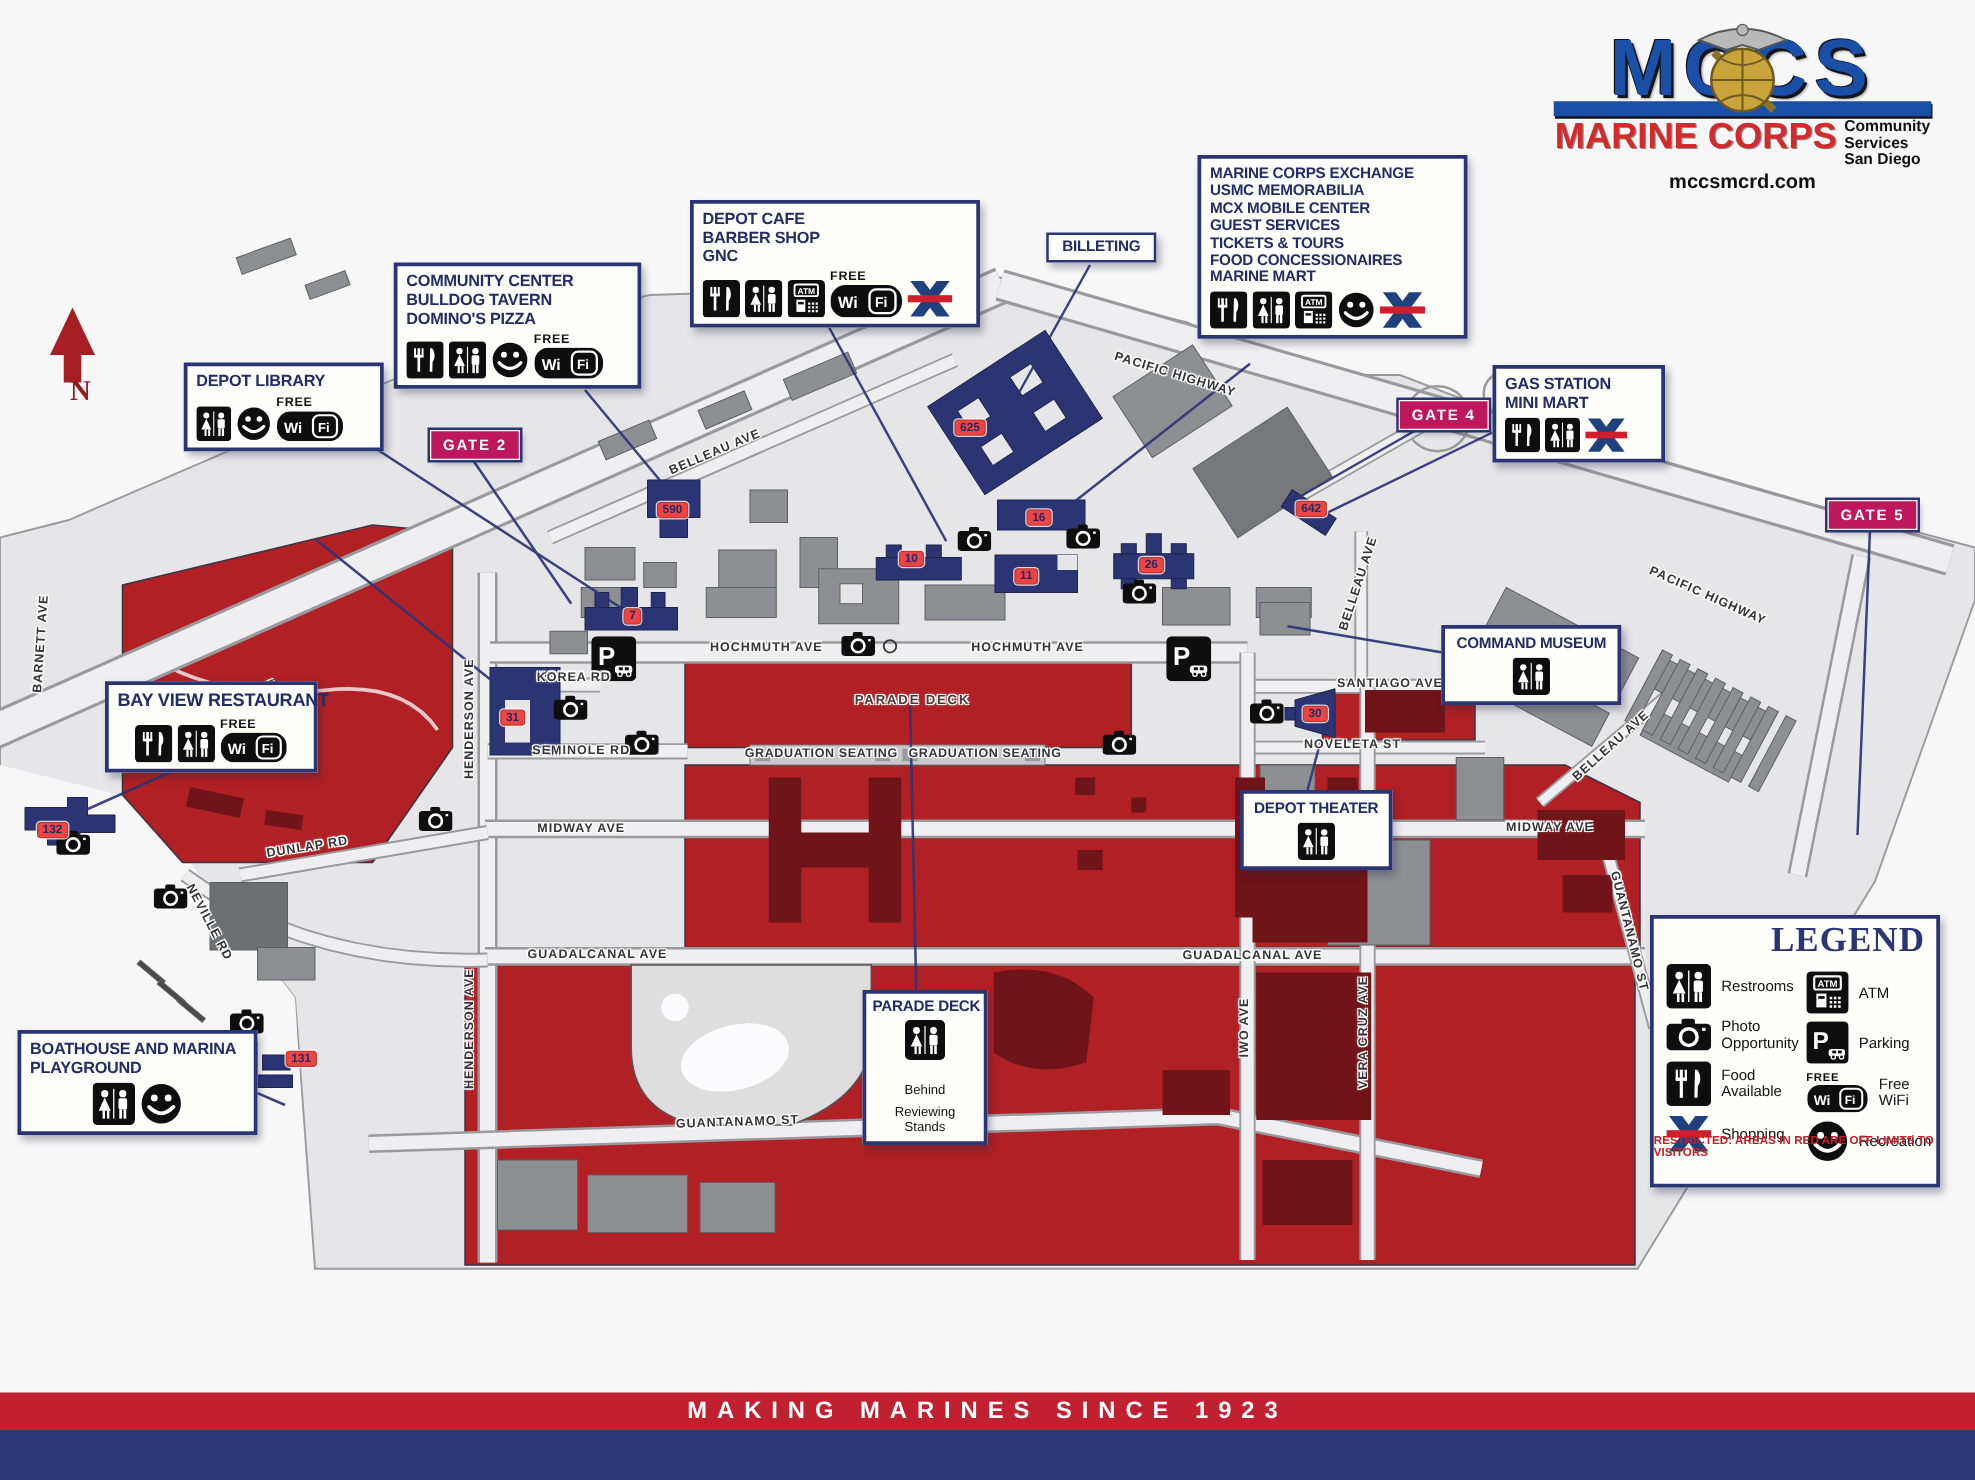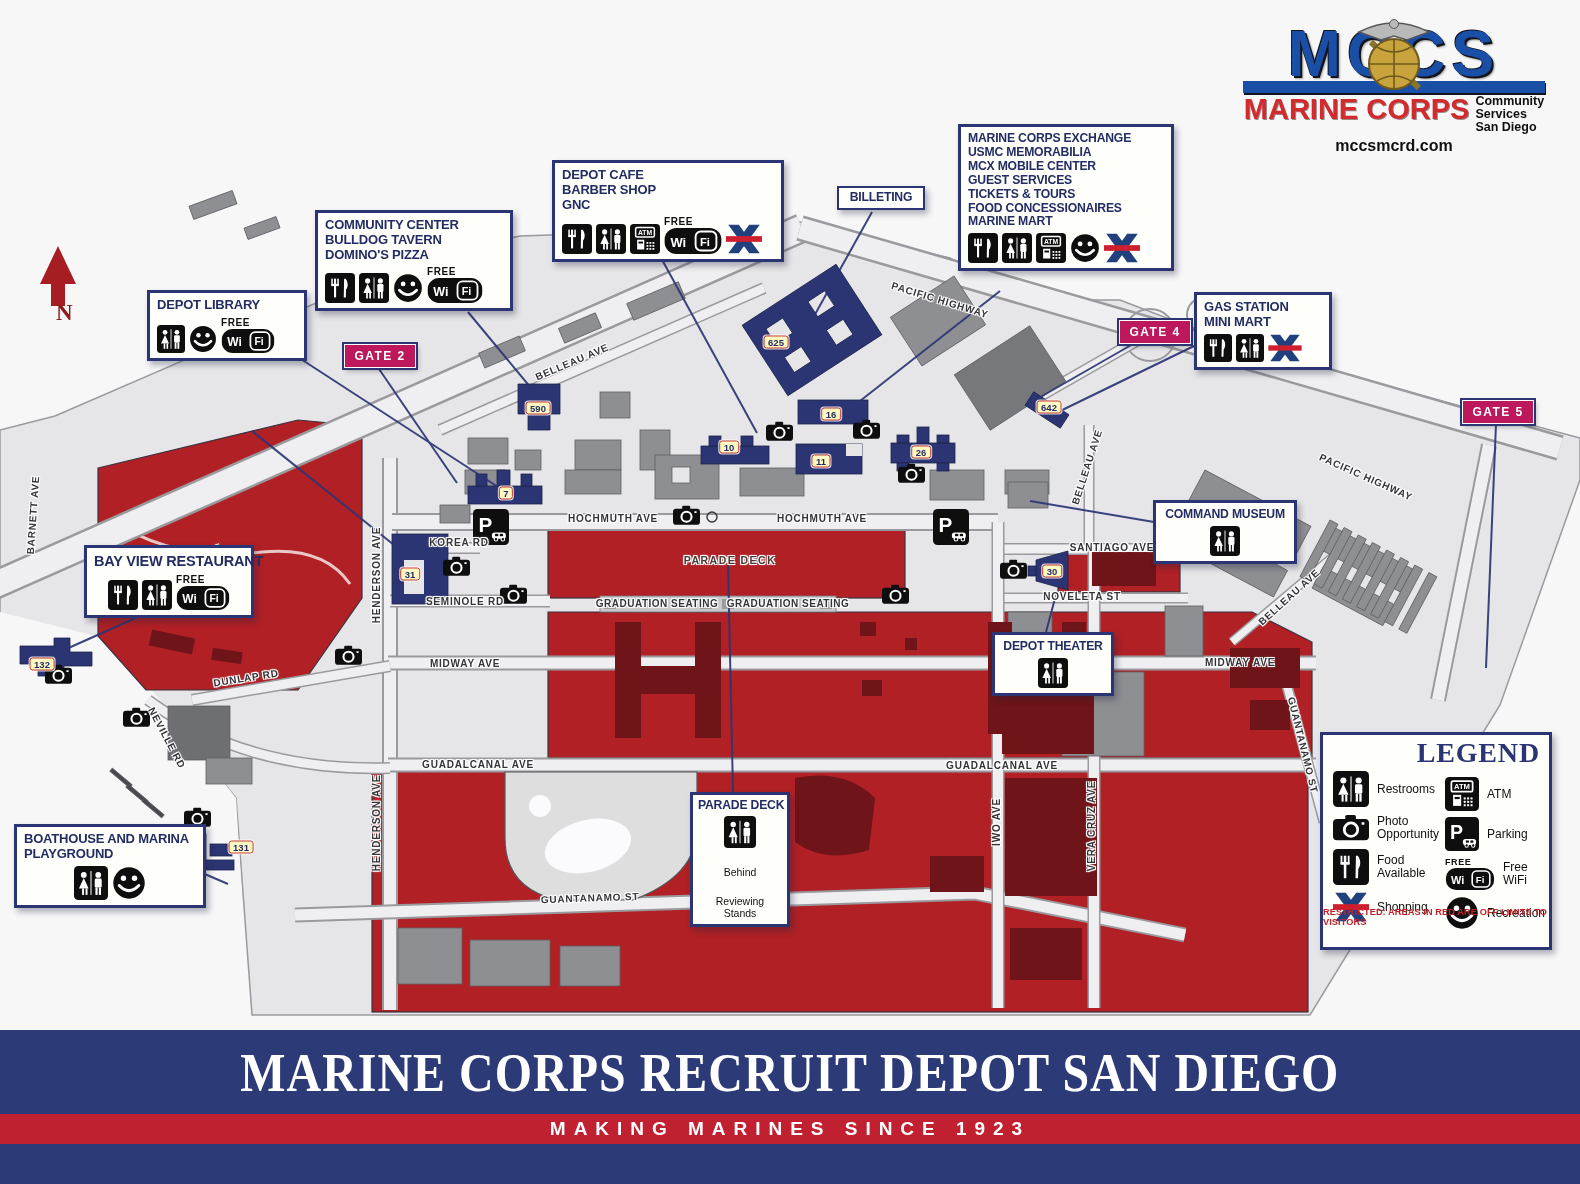--- a/index.html
+++ b/index.html
@@ -9,21 +9,21 @@
   .map-svg{position:absolute;left:0;top:0;}
 
   
   .street{position:absolute;font:600 10px "Liberation Sans",sans-serif;color:#333338;
     letter-spacing:.08em;white-space:nowrap;transform:translate(-50%,-50%) rotate(var(--r,0deg));
     text-shadow:-1px -1px 0 #fff,1px -1px 0 #fff,-1px 1px 0 #fff,1px 1px 0 #fff,0 0 3px #fff;}
   .street.sm{font-size:10px;letter-spacing:.05em}
   .street.deck{font-size:10.5px;letter-spacing:.14em;color:#4a3a36;font-weight:700}
 
   
-  .pill{position:absolute;transform:translate(-50%,-50%);background:#fef9c3;border:1.3px solid #c23b33;
+  .pill{position:absolute;transform:translate(-50%,-50%);background:#ef4444;border:1.3px solid #c23b33;
     border-radius:3px;color:#232d63;font:700 9.5px "Liberation Sans",sans-serif;padding:0 3.5px;
     line-height:11px;box-shadow:0 0 0 1px #ffffffcc;}
 
   
   .co{position:absolute;background:#fefefb;border:3px solid #2c3574;padding:5px 7px;
       box-shadow:3px 4px 6px rgba(35,38,64,.35);color:#232d63;}
   .co .ln{font:700 13px/1.14 "Liberation Sans",sans-serif;letter-spacing:-.2px;white-space:nowrap}
   .co .ln.s12{font-size:12.2px}
   .co .ln.s15{font-size:14.5px}
   .co.center{text-align:center}
@@ -596,21 +596,21 @@
 </div>
 
 <div class="co center" style="left:690px;top:792px;width:84px;padding:4px 5px">
   <div class="ln s12">PARADE DECK</div>
   <div class="icrow center" style="margin-top:3px">
     <svg class="ic" width="32" height="32">
           <use href="#i-rr"></use>
         </svg>
   </div>
   <div class="note">Behind</div>
-  <div class="note" style="margin-top:16px">Reviewing Stands</div>
+  <div class="note" style="margin-top:5px">Reviewing Stands</div>
 </div>
 
 <div class="gate" style="left:344px;top:344px">GATE 2</div>
 <div class="gate" style="left:1119px;top:320px">GATE 4</div>
 <div class="gate" style="left:1462px;top:400px">GATE 5</div>
 
 <div class="legend">
   <div class="ttl">LEGEND</div>
   <div class="lcol" style="left:10px;top:36px">
     <div class="lrow">
@@ -686,21 +686,18 @@
     <span class="mc">MARINE CORPS</span>
     <span class="svc">
       <span>Community</span><br>
       <span>Services</span><br>
       <span>San Diego</span>
     </span>
   </div>
   <div class="url">mccsmcrd.com</div>
 </div>
 
-<div class="band navy1">
-  <span class="t">MARINE CORPS RECRUIT DEPOT SAN DIEGO</span>
-</div>
 <div class="band red">
   <span class="t">MAKING MARINES SINCE 1923</span>
 </div>
 <div class="band navy2"></div>
 
 </div>
 
 </body></html>

